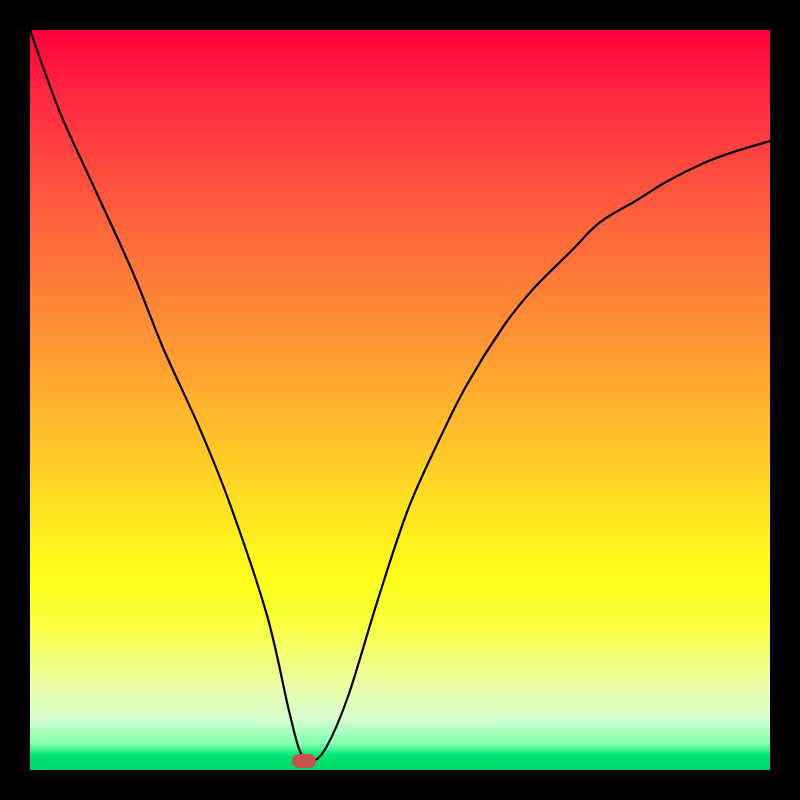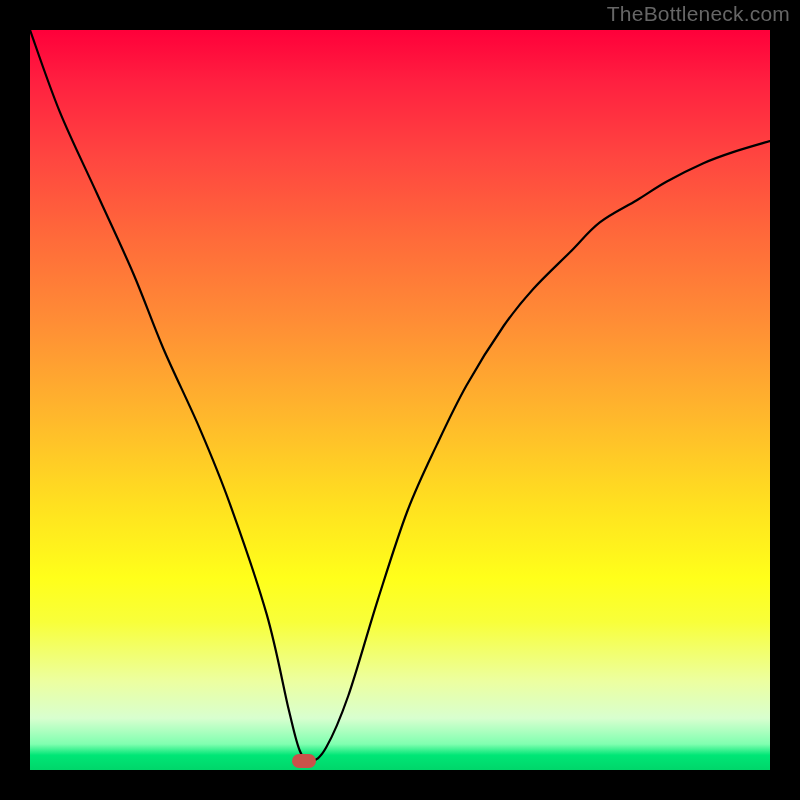--- a/index.html
+++ b/index.html
@@ -55,21 +55,20 @@
     top: 0;
     width: 740px;
     height: 740px;
     pointer-events: none;
   }
 </style>
 </head>
 <body>
 
 <div class="frame">
-  <div class="attribution">TheBottleneck.com</div>
 
   <div class="plot-area">
     <svg class="curve" viewBox="0 0 740 740" preserveAspectRatio="none">
       <path id="curve-path" d="M 0.00 0.00 C 4.93 13.57, 18.50 54.27, 29.60 81.40 C 40.70 108.53, 54.27 135.67, 66.60 162.80 C 78.93 189.93, 92.50 218.30, 103.60 244.20 C 114.70 270.10, 122.10 292.30, 133.20 318.20 C 144.30 344.10, 159.10 373.70, 170.20 399.60 C 181.30 425.50, 188.70 442.77, 199.80 473.60 C 210.90 504.43, 226.93 550.07, 236.80 584.60 C 246.67 619.13, 253.45 657.98, 259.00 680.80 C 264.55 703.62, 266.40 713.11, 270.10 721.50 C 273.80 729.89, 276.88 731.74, 281.20 731.12 C 285.52 730.50, 289.83 728.65, 296.00 717.80 C 302.17 706.95, 309.57 690.67, 318.20 666.00 C 326.83 641.33, 337.93 600.63, 347.80 569.80 C 357.67 538.97, 367.53 506.90, 377.40 481.00 C 387.27 455.10, 397.13 435.37, 407.00 414.40 C 416.87 393.43, 425.50 374.93, 436.60 355.20 C 447.70 335.47, 462.50 312.03, 473.60 296.00 C 484.70 279.97, 492.10 271.33, 503.20 259.00 C 514.30 246.67, 529.10 233.10, 540.20 222.00 C 551.30 210.90, 558.70 201.03, 569.80 192.40 C 580.90 183.77, 595.70 176.98, 606.80 170.20 C 617.90 163.42, 625.30 157.87, 636.40 151.70 C 647.50 145.53, 662.30 138.13, 673.40 133.20 C 684.50 128.27, 691.90 125.80, 703.00 122.10 C 714.10 118.40, 733.83 112.85, 740.00 111.00" fill="none" stroke="#000" stroke-width="2.2" stroke-linecap="round" stroke-linejoin="round"></path>
     </svg>
     <div class="marker" id="marker" style="left: 261.8px; top: 724.12px; width: 24px; height: 14px; background: rgb(201, 82, 74);"></div>
   </div>
 </div>
 
 </body></html>

